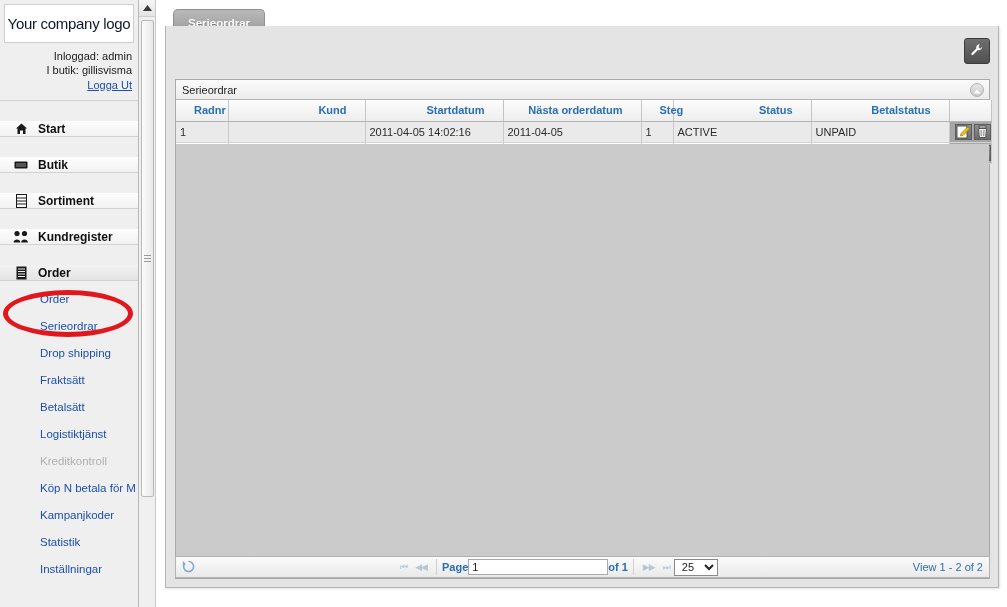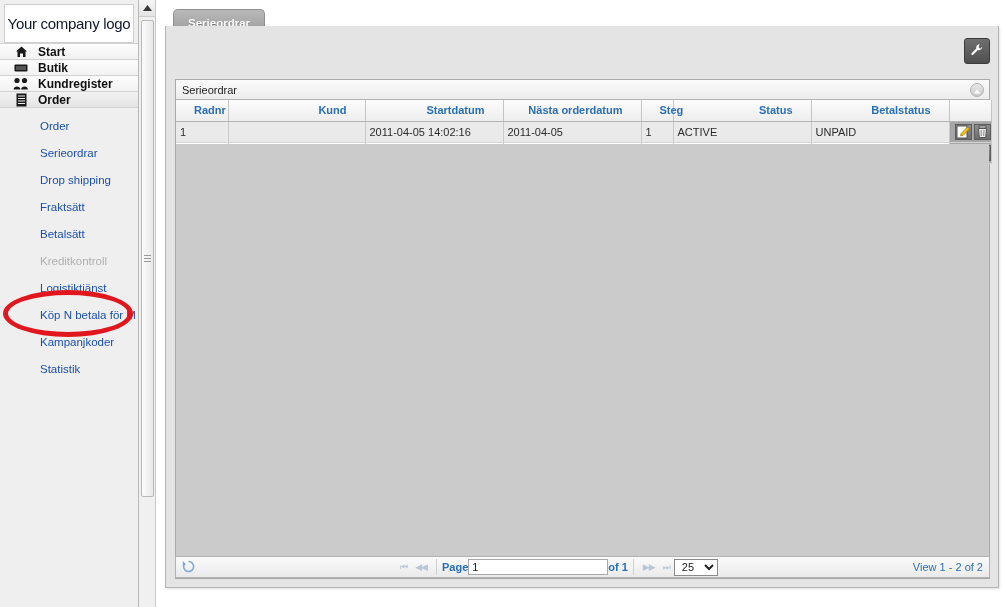--- a/index.html
+++ b/index.html
@@ -54,20 +54,21 @@
   }
 
   .nav-main { border-top: 1px solid #d2d2d2; }
   .nav-item {
     height: 16px;
     display: flex; align-items: center;
     padding-left: 12px;
     border-bottom: 1px solid #d2d2d2;
     background: linear-gradient(to bottom, #fdfdfd 0%, #f2f2f2 100%);
     cursor: pointer;
+    margin-top: 20px;
   }
   .nav-item.active {
     background: linear-gradient(to bottom, #f2f2f2 0%, #e4e4e4 100%);
   }
   .nav-item .ico {
     width: 18px; height: 16px;
     margin-right: 8px;
     display: flex; align-items: center; justify-content: center;
     flex: none;
   }
@@ -289,20 +290,25 @@
 <body>
 
 <div id="app">
 
   <div id="sidebar">
 
     <div class="logo-box">
       <span class="logo-text">Your company logo</span>
     </div>
 
+    <div class="userbox">
+      <div>Inloggad: admin</div>
+      <div>I butik: gillisvisma</div>
+      <span class="logout">Logga Ut</span>
+    </div>
 
     <div class="nav-main">
 
       <div class="nav-item">
         <span class="ico">
           <svg width="13" height="12" viewBox="0 0 13 12">
               <path d="M6.5 0.5 L12 5.5 L10.5 5.5 L10.5 11 L8 11 L8 7.5 L5 7.5 L5 11 L2.5 11 L2.5 5.5 L1 5.5 Z" fill="#1a1a1a"></path>
             </svg>
         </span>
         <span class="lbl">Start</span>
@@ -311,20 +317,31 @@
       <div class="nav-item">
         <span class="ico">
           <svg width="14" height="10" viewBox="0 0 14 10">
               <rect x="0.5" y="1.5" width="13" height="7" rx="1" fill="#1a1a1a"></rect>
               <rect x="2" y="3" width="10" height="4" fill="#555"></rect>
             </svg>
         </span>
         <span class="lbl">Butik</span>
       </div>
 
+      <div class="nav-item">
+        <span class="ico">
+          <svg width="11" height="14" viewBox="0 0 11 14">
+              <rect x="0.5" y="0.5" width="10" height="13" fill="#fff" stroke="#1a1a1a"></rect>
+              <line x1="1" y1="4" x2="10" y2="4" stroke="#1a1a1a"></line>
+              <line x1="1" y1="7" x2="10" y2="7" stroke="#1a1a1a"></line>
+              <line x1="1" y1="10" x2="10" y2="10" stroke="#1a1a1a"></line>
+            </svg>
+        </span>
+        <span class="lbl">Sortiment</span>
+      </div>
 
       <div class="nav-item">
         <span class="ico">
           <svg width="16" height="13" viewBox="0 0 16 13">
               <circle cx="4" cy="3.5" r="2.6" fill="#1a1a1a"></circle>
               <path d="M0.6 12.5 C0.6 8.5 7.4 8.5 7.4 12.5 Z" fill="#1a1a1a"></path>
               <circle cx="11.5" cy="3.5" r="2.6" fill="#1a1a1a"></circle>
               <path d="M8.1 12.5 C8.1 8.5 14.9 8.5 14.9 12.5 Z" fill="#1a1a1a"></path>
             </svg>
         </span>
@@ -354,34 +371,37 @@
         </div>
       <div class="sub-item">
           <span>Drop shipping</span>
         </div>
       <div class="sub-item">
           <span>Fraktsätt</span>
         </div>
       <div class="sub-item">
           <span>Betalsätt</span>
         </div>
+      <div class="sub-item">
+          <span>Logistiktjänst</span>
+        </div>
       <div class="sub-item disabled">
           <span>Kreditkontroll</span>
         </div>
       <div class="sub-item">
-          <span>Logistiktjänst</span>
-        </div>
-      <div class="sub-item">
           <span>Köp N betala för M</span>
         </div>
       <div class="sub-item">
           <span>Kampanjkoder</span>
         </div>
       <div class="sub-item">
           <span>Statistik</span>
+        </div>
+      <div class="sub-item">
+          <span>Inställningar</span>
         </div>
     </div>
   </div>
 
   <div id="side-scroll">
     <div class="sb-up">
       <svg width="9" height="6" viewBox="0 0 9 6">
           <path d="M4.5 0 L9 6 L0 6 Z" fill="#3a3a3a"></path>
         </svg>
     </div>

